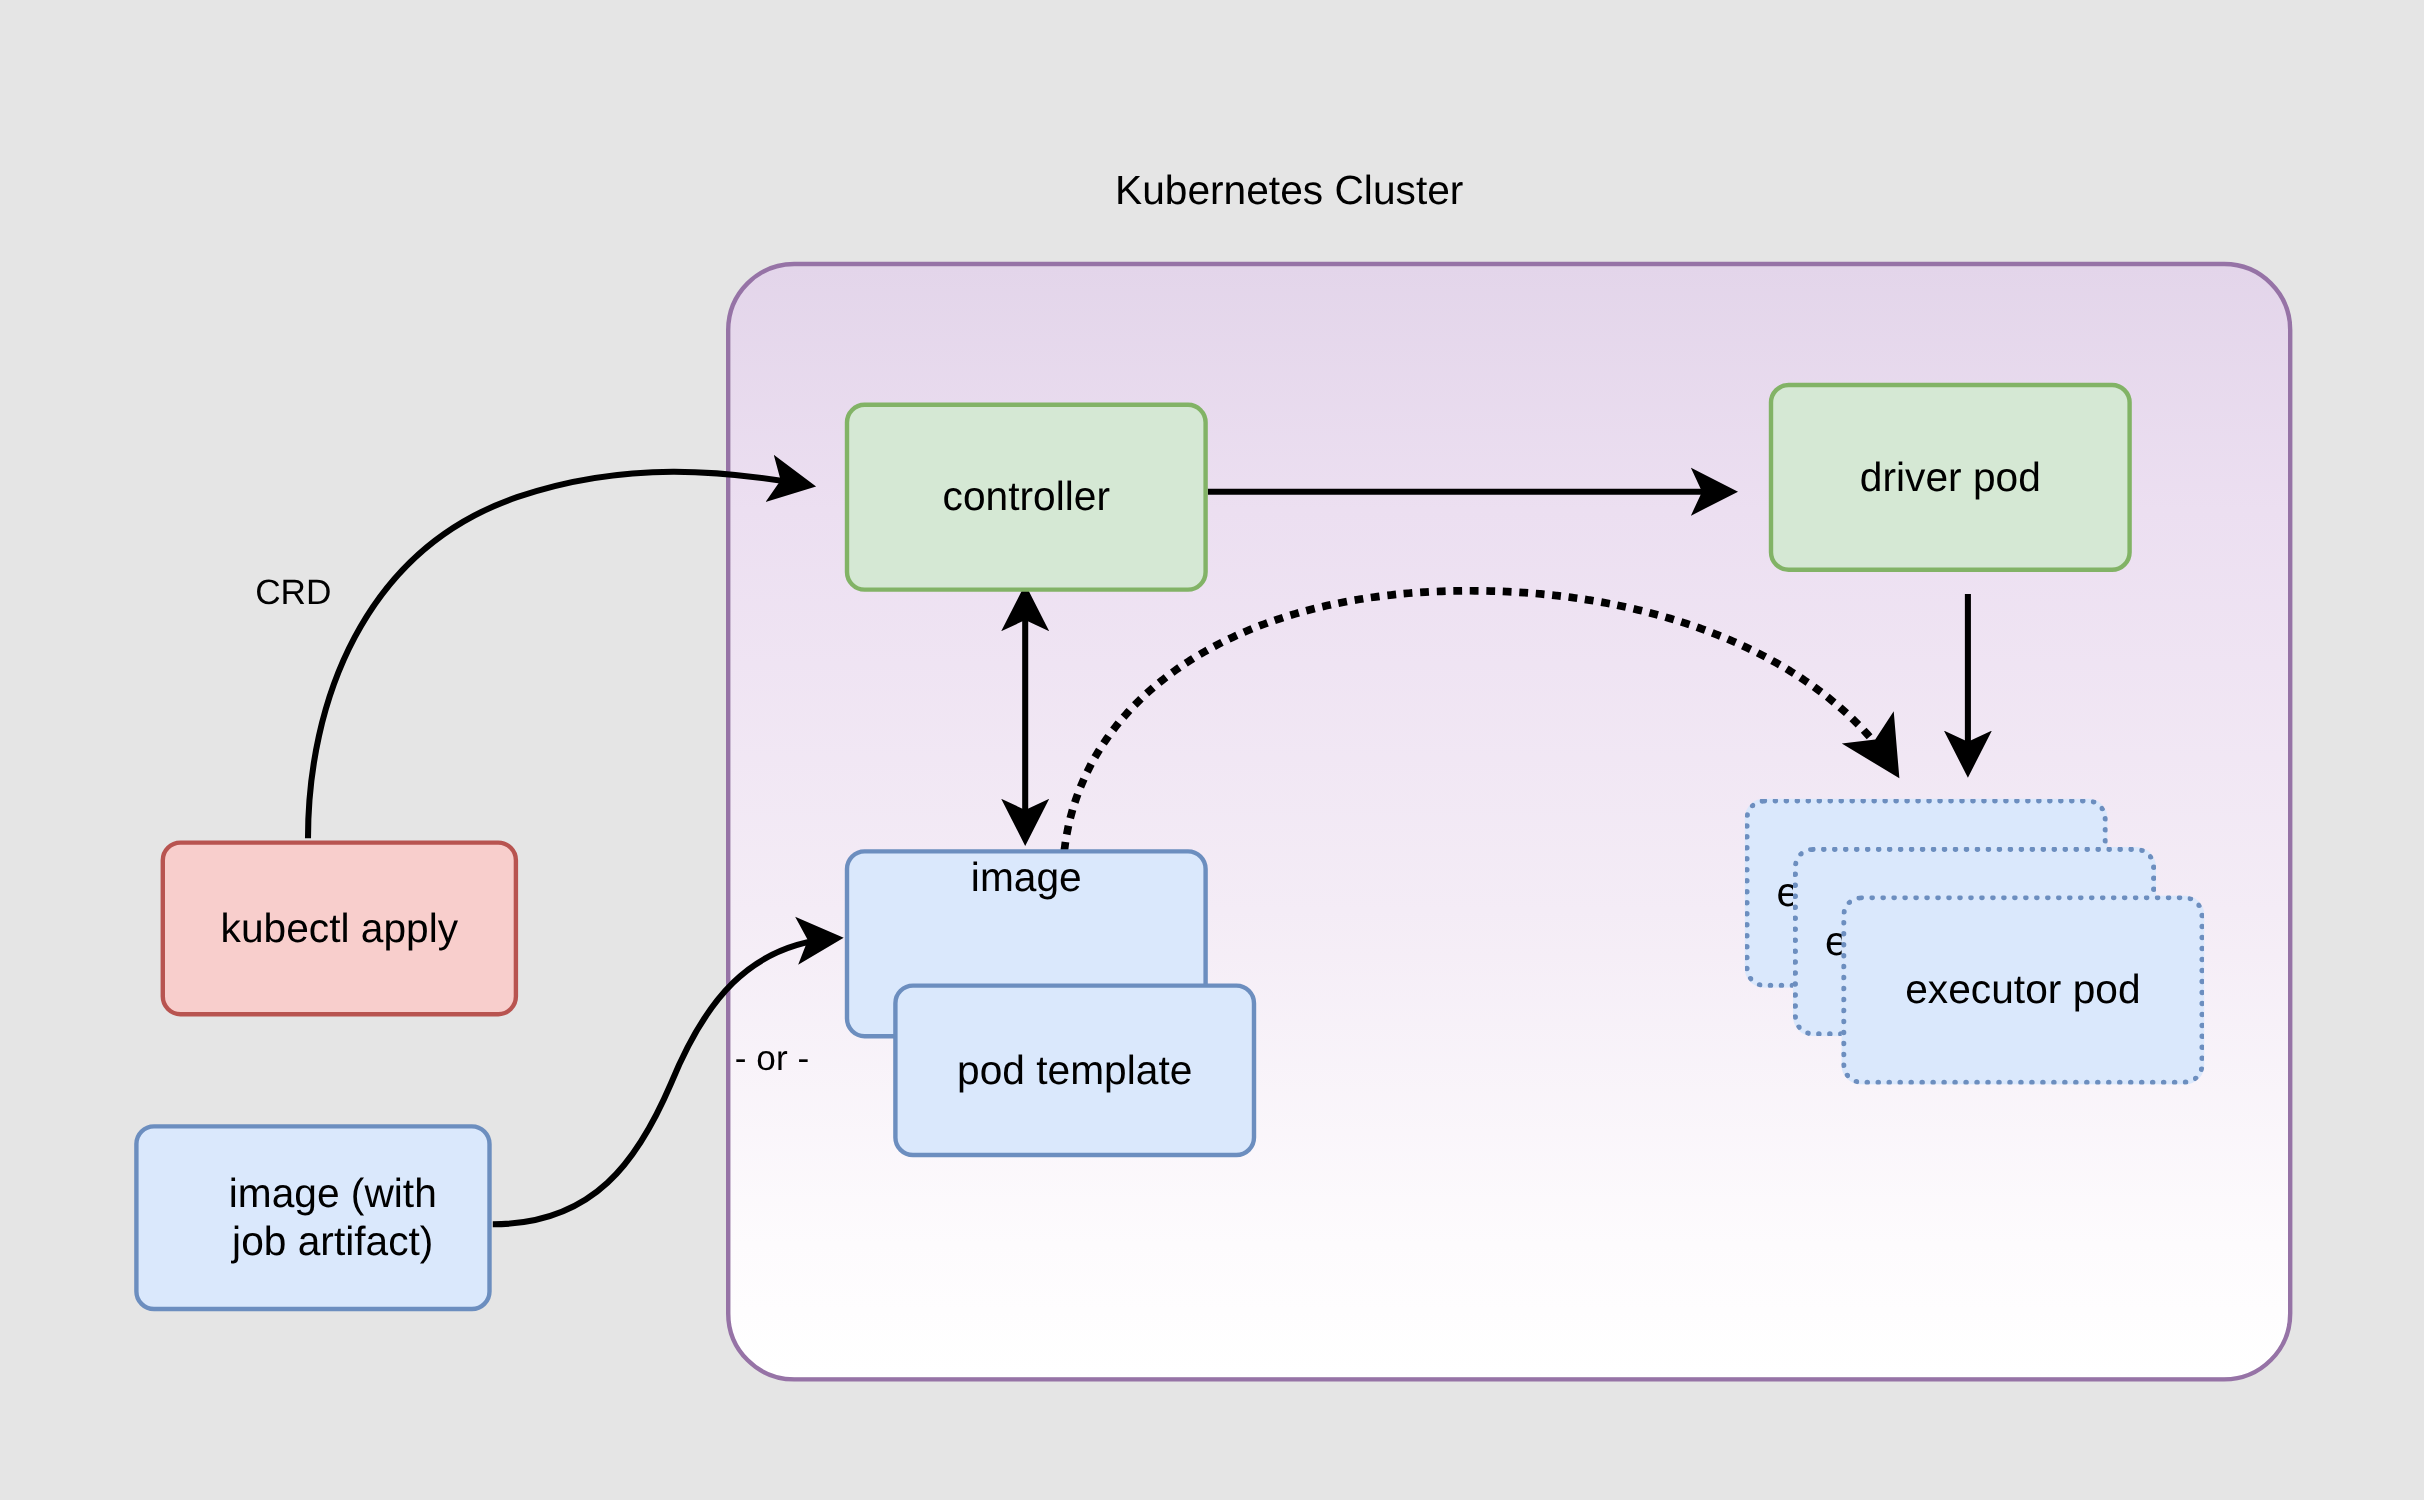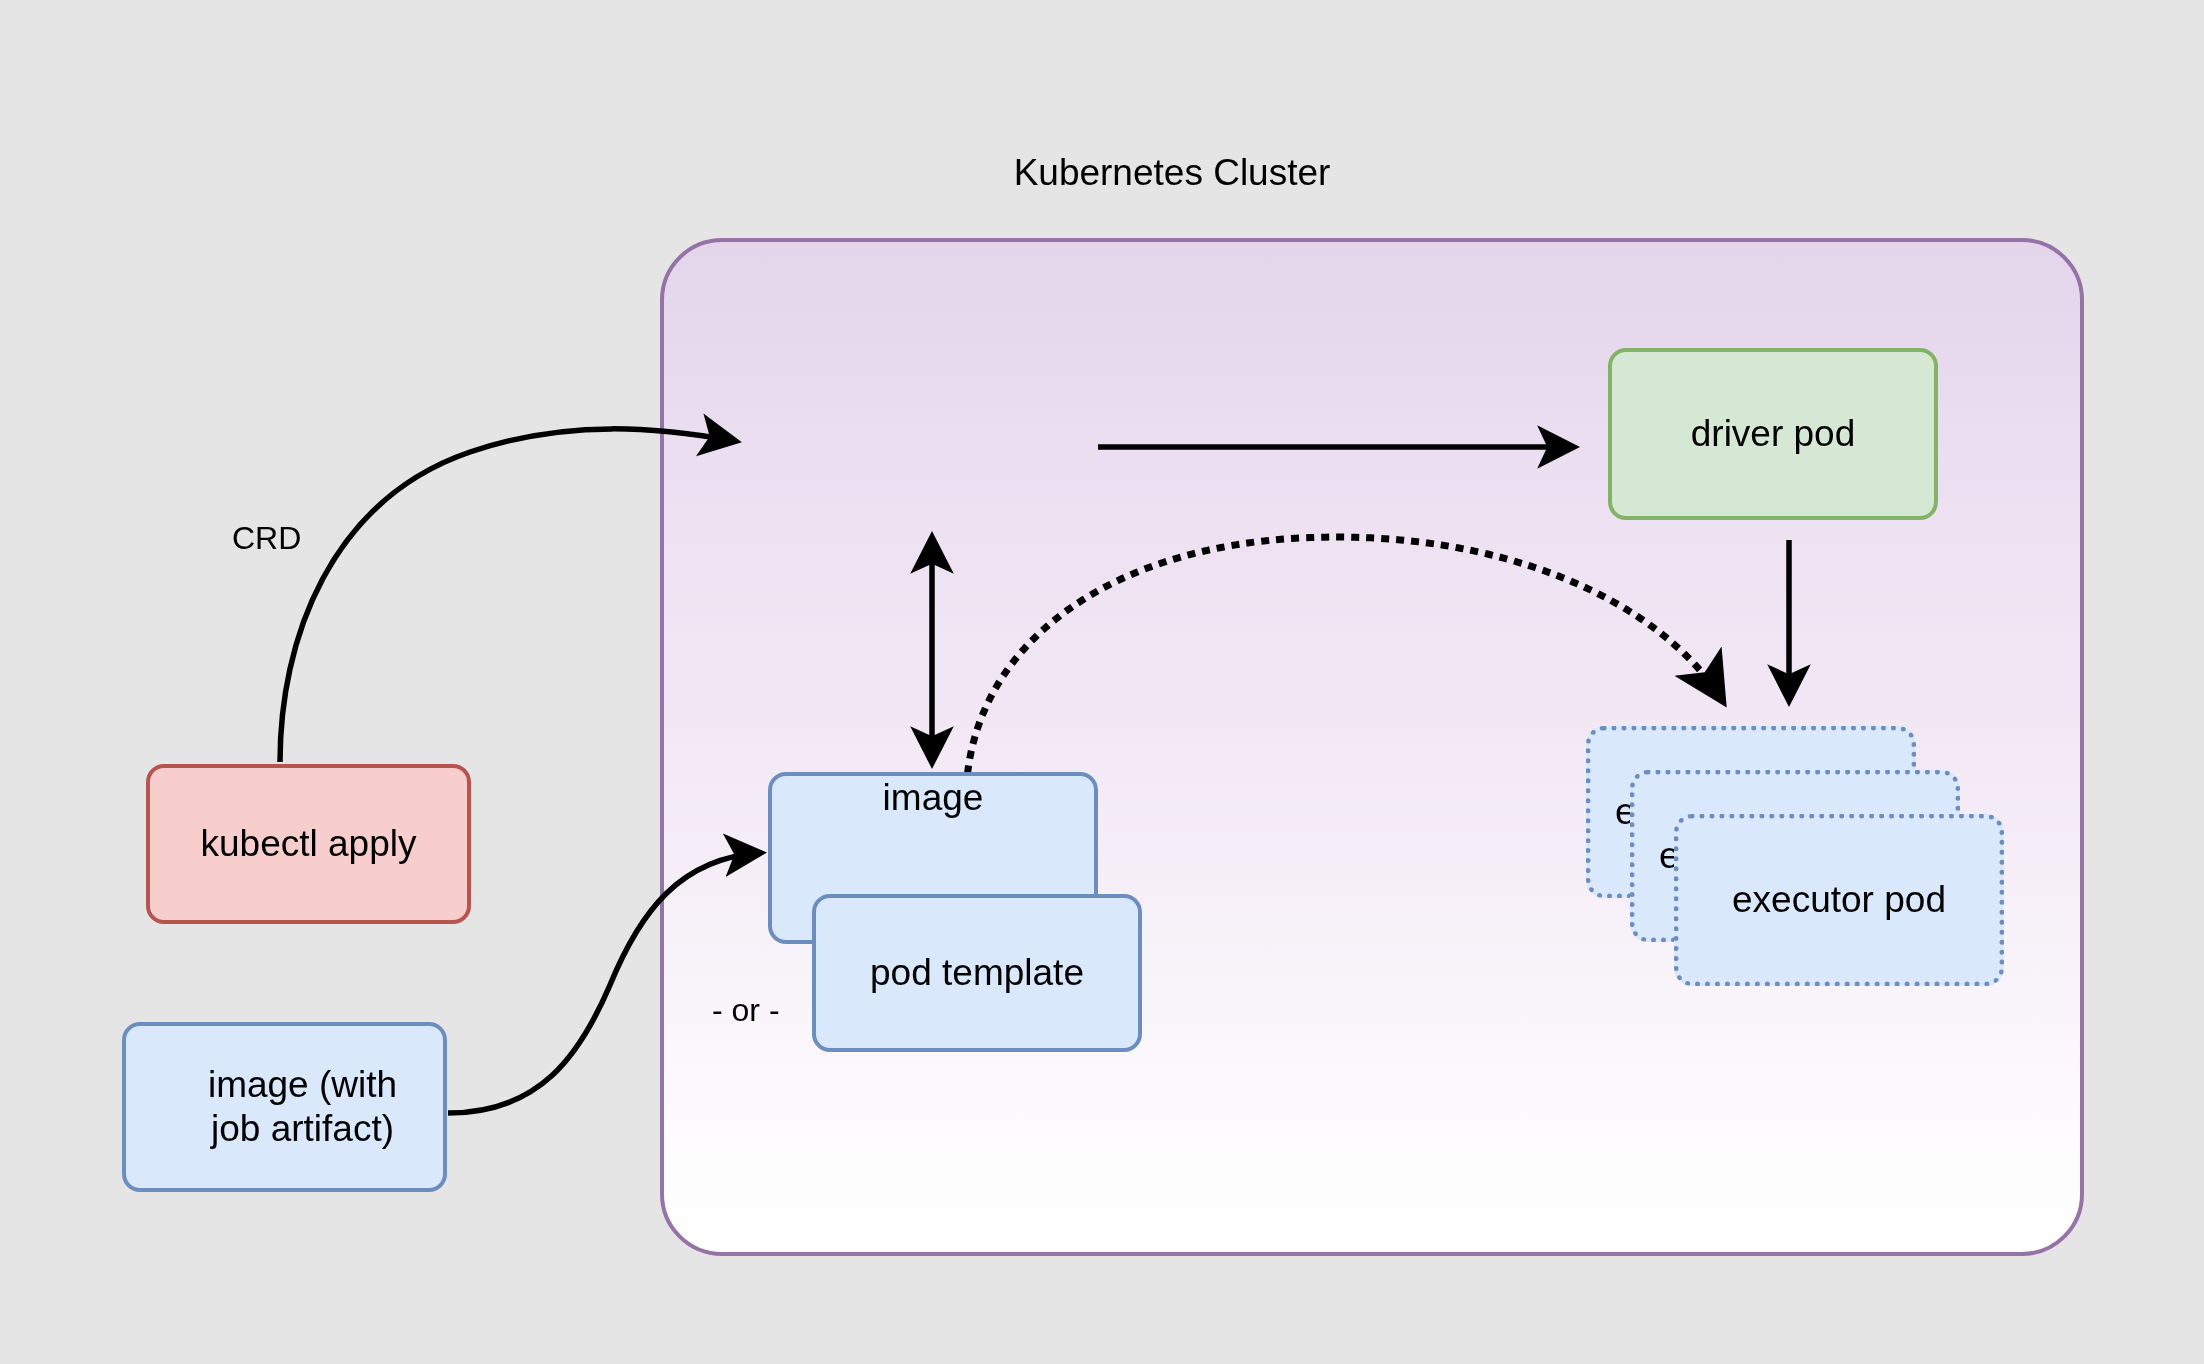--- a/index.html
+++ b/index.html
@@ -125,27 +125,28 @@
       <path d="M 968 770 C 985 640 1110 548 1300 538 C 1500 528 1660 600 1722 700" fill="none" stroke="#000000" stroke-width="7" stroke-linecap="square" stroke-dasharray="1 14" marker-end="url(#arrowDotted)"></path>
     </g>
 
     <g>
       <path d="M 1789 540 L 1789 700" fill="none" stroke="#000000" stroke-width="5.5" marker-end="url(#arrowSolid)"></path>
     </g>
   </svg>
 
   <div class="edge-label" style="left:232px; top:520px;">CRD</div>
 
-  <div class="edge-label" style="left:712px; top:944px;margin-top:48px;">- or -</div>
+  <div class="edge-label" style="left:668px; top:944px;">- or -</div>
 
   <div class="node red-node" style="left:122px; top:764px; width:325px; height:160px;">kubectl apply</div>
 
   <div class="node blue-node" style="left:122px; top:1022px; width:325px; height:170px;padding-left:36px;">image (with
 job artifact)</div>
 
+  <div class="node green-node" style="left:768px; top:366px; width:330px; height:172px;">controller</div>
 
   <div class="node green-node" style="left:1608px; top:348px; width:330px; height:172px;">driver pod</div>
 
   <div class="node blue-node" style="left:768px; top:772px; width:330px; height:172px; align-items:flex-start; ">image</div>
 
   <div class="node blue-node" style="left:812px; top:894px; width:330px; height:158px;">pod template</div>
 
   <div class="node blue-node-dotted" style="left:1586px; top:726px; width:330px; height:172px; justify-content:flex-start; padding-left:24px;">executor pod</div>
 
   <div class="node blue-node-dotted" style="left:1630px; top:770px; width:330px; height:172px; justify-content:flex-start; padding-left:24px;">executor pod</div>

